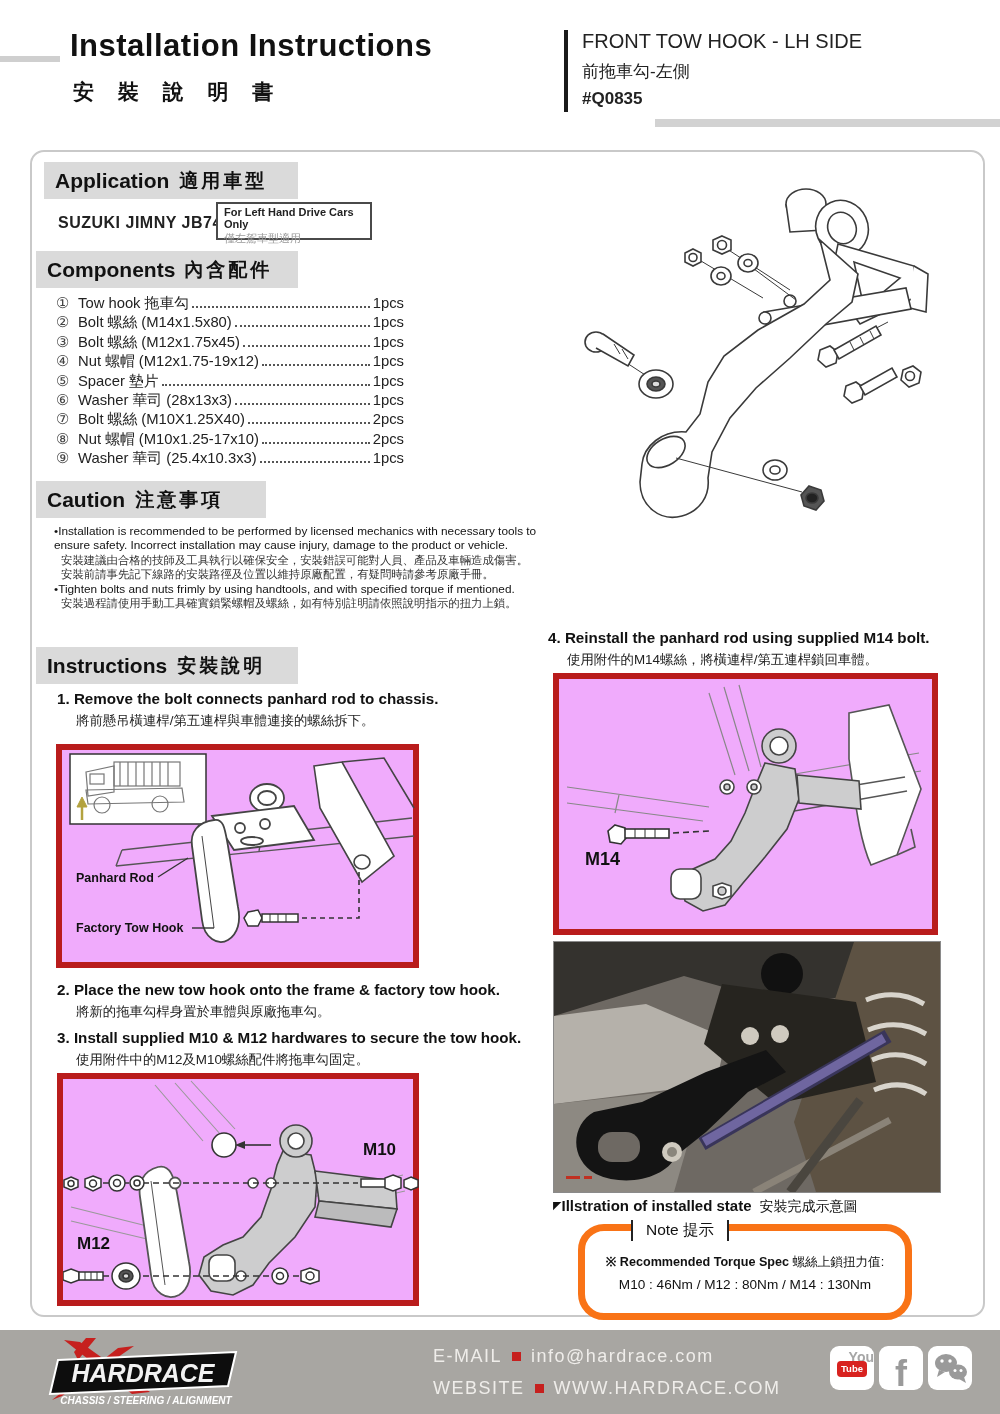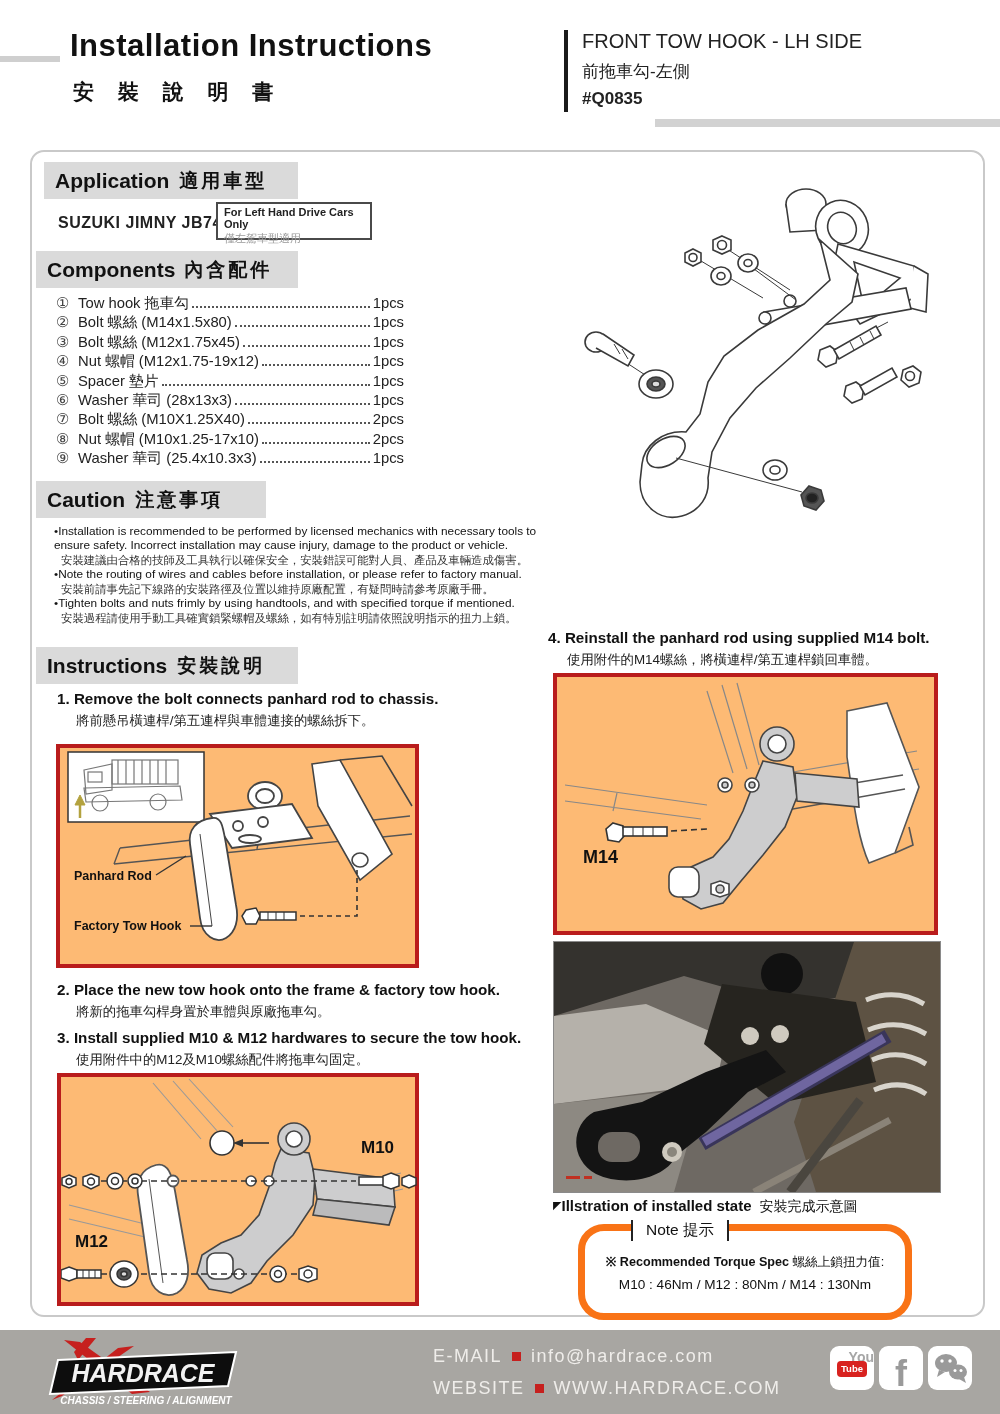--- a/index.html
+++ b/index.html
@@ -41,21 +41,21 @@
   #caution-list{left:54px;top:524px;width:512px;display:flex;flex-direction:column;}
   .caut .en{font-size:11.8px;line-height:1.22;color:#111;}
   .caut .cn{font-size:11.4px;line-height:1.28;color:#333;padding-left:7px;}
   
   .step-en{font-size:15.2px;font-weight:bold;color:#111;}
   .step-cn{font-size:13.4px;color:#222;}
   #st1-en{left:57px;top:690px;} #st1-cn{left:76px;top:712px;}
   #st2-en{left:57px;top:981px;} #st2-cn{left:76px;top:1003px;}
   #st3-en{left:57px;top:1029px;}#st3-cn{left:76px;top:1051px;}
   #st4-en{left:548px;top:629px;}#st4-cn{left:567px;top:651px;}
-  .diagbox{border:4px solid #b91c1c;background:#fdba74;box-sizing:border-box;text-align:right;}
+  .diagbox{border:6px solid #b91c1c;background:#f0abfc;box-sizing:border-box;text-align:right;}
   #box1{left:56px;top:744px;width:363px;height:224px;}
   #box3{left:57px;top:1073px;width:362px;height:233px;}
   #box4{left:553px;top:673px;width:385px;height:262px;}
   #photo{left:553px;top:941px;width:388px;height:252px;border:1px solid #8a8a8a;box-sizing:border-box;}
   
   #caption{left:553px;top:1197px;font-size:15px;color:#111;}
   #caption .mark{font-size:11px;vertical-align:2px;}
   #caption .en{font-weight:bold;}
   #caption .cn{font-size:14px;margin-left:8px;}
   #notebox{left:578px;top:1224px;width:320px;height:82px;border:7px solid #f97316;border-radius:26px;}
@@ -223,21 +223,20 @@
   <div class="abs secbar" id="bar-caution">
     <span class="en">Caution</span>
     <span class="cn">注意事項</span>
   </div>
   <div class="abs" id="caution-list">
     <div class="caut">
       <div class="en">•Installation is recommended to be performed by licensed mechanics with necessary tools to ensure safety. Incorrect installation may cause injury, damage to the product or vehicle.</div>
       <div class="cn">安裝建議由合格的技師及工具執行以確保安全，安裝錯誤可能對人員、產品及車輛造成傷害。</div>
     </div>
     <div class="caut">
-      <div class="en">•Note the routing of wires and cables before installation, or please refer to factory manual.</div>
       <div class="cn">安裝前請事先記下線路的安裝路徑及位置以維持原廠配置，有疑問時請參考原廠手冊。</div>
     </div>
     <div class="caut">
       <div class="en">•Tighten bolts and nuts frimly by using handtools, and with specified torque if mentioned.</div>
       <div class="cn">安裝過程請使用手動工具確實鎖緊螺帽及螺絲，如有特別註明請依照說明指示的扭力上鎖。</div>
     </div>
   </div>
 
   <div class="abs secbar" id="bar-instr">
     <span class="en">Instructions</span>

